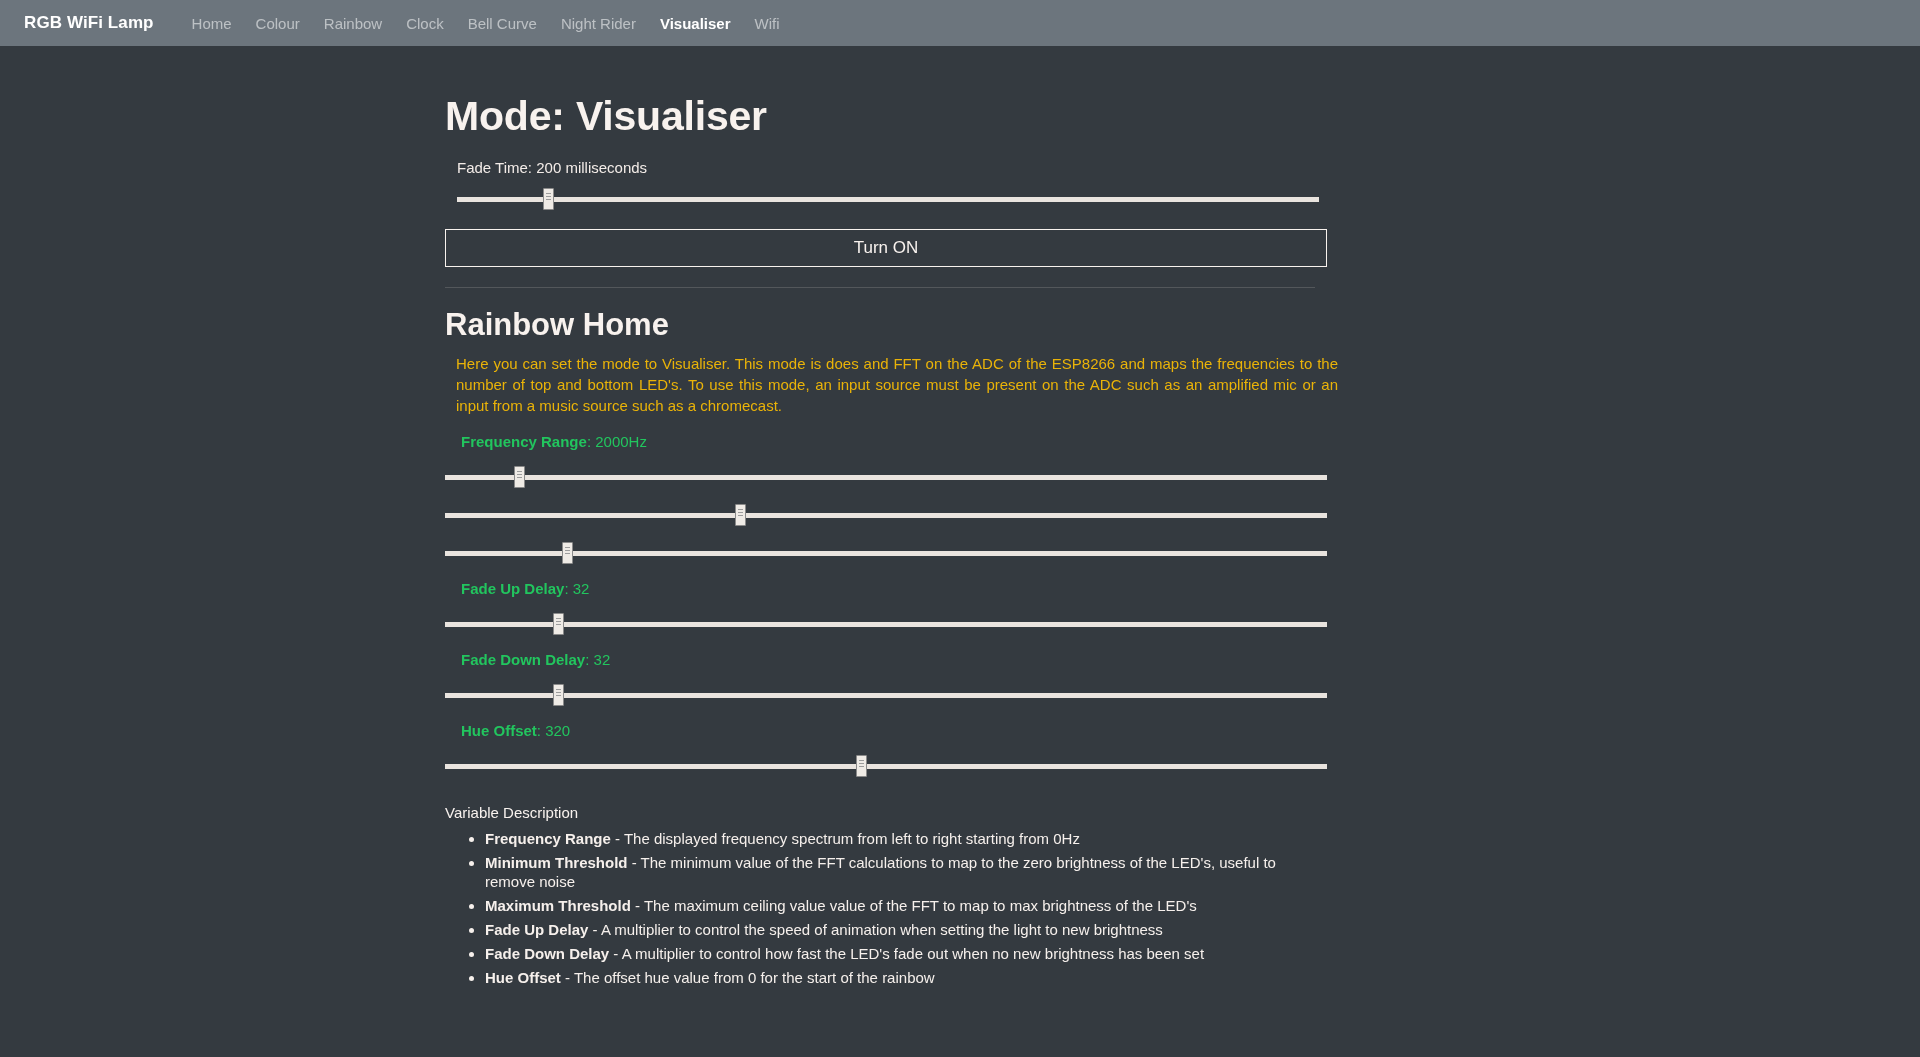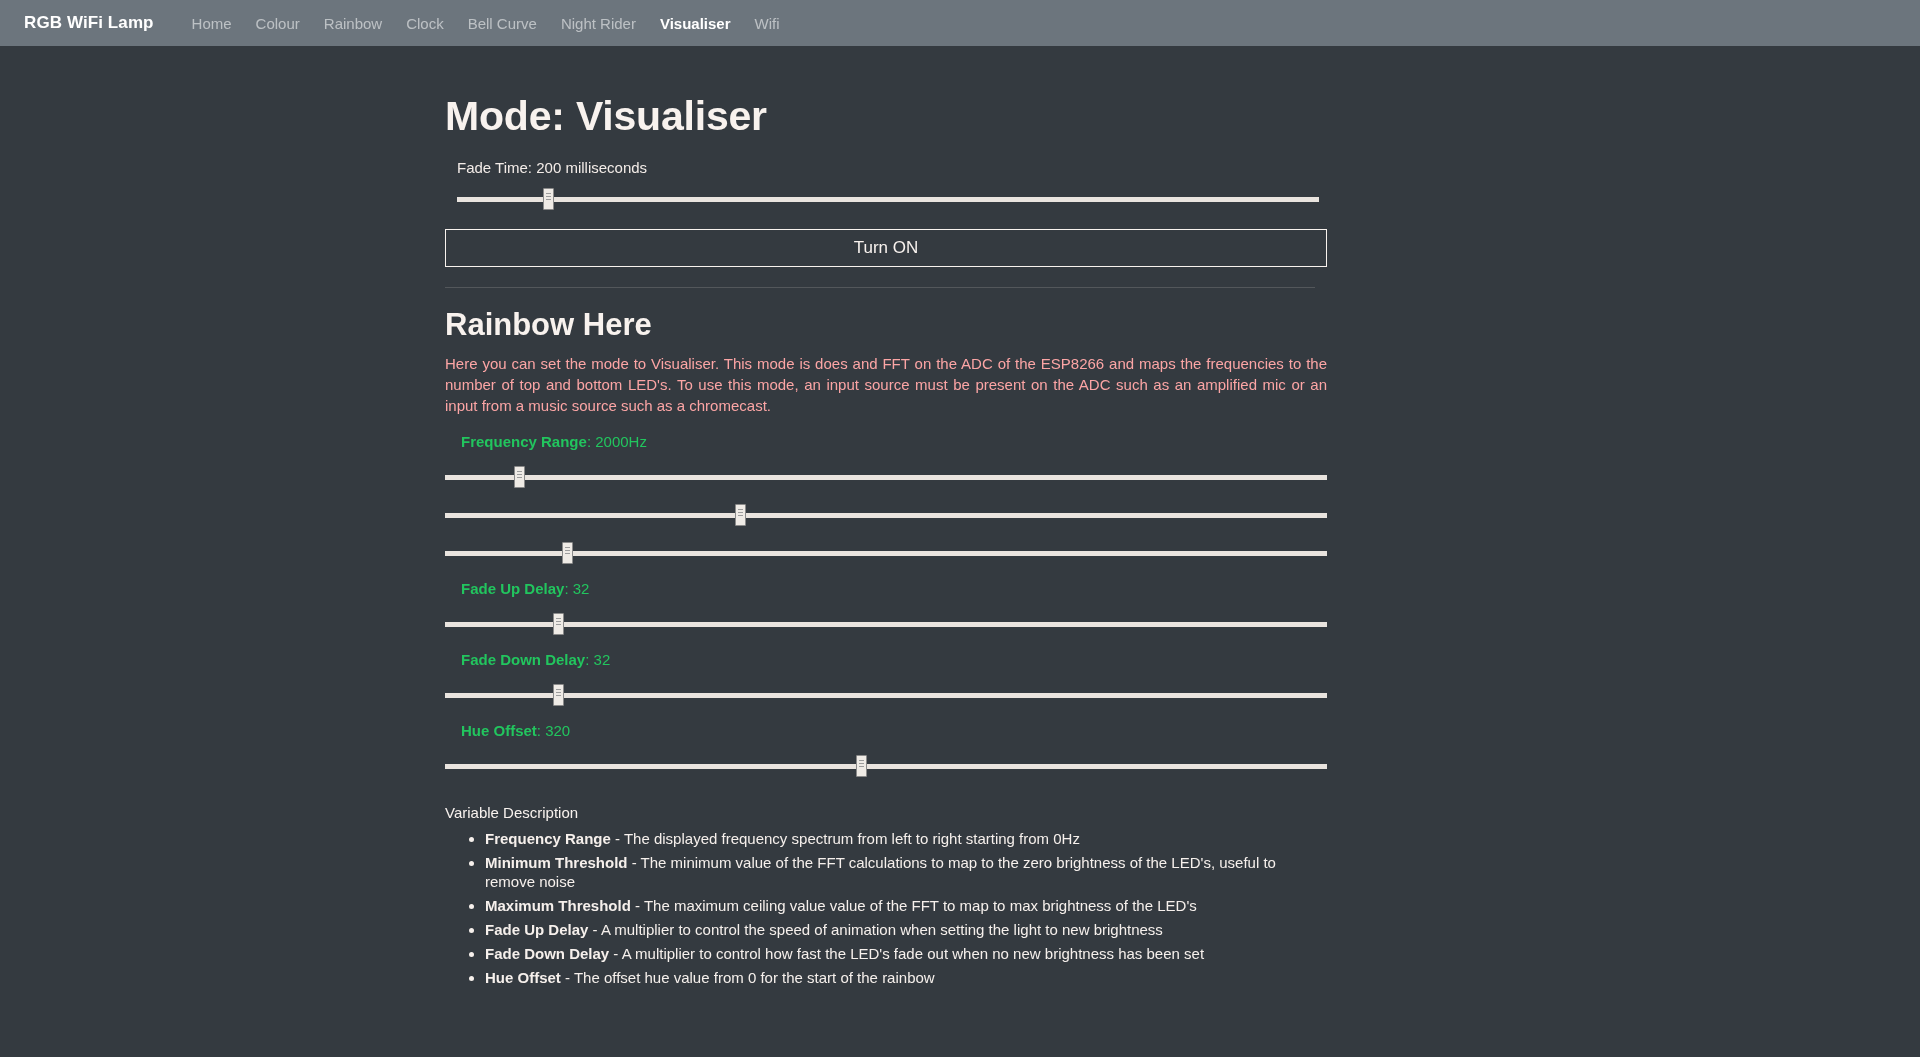--- a/index.html
+++ b/index.html
@@ -140,24 +140,24 @@
   h2.section-title {
     font-size: 31px;
     font-weight: 600;
     margin: 18px 0 0 0;
     line-height: 1.2;
   }
 
   p.section-desc {
     font-size: 15px;
     line-height: 1.38;
-    margin: 11px 0 0 0;
+    margin: 11px 0 0 11px;
     text-align: justify;
     width: 882px;
-    color: #fca5a5;
+    color: #eab308;
   }
 
   .slider-block { margin-top: 16px; }
   .slider-block .var-label {
     font-size: 15px;
     margin: 16px;
     color: #22c55e;
   }
   .var-label b { font-weight: 700; }
   .slider-block .slider-wrap { width: 882px; margin-top: 13px; }
@@ -206,21 +206,21 @@
 
     <div class="slider-wrap top">
       <div class="slider-track"></div>
       <div class="slider-thumb" id="fade-thumb" style="left: 10.5%;"></div>
     </div>
 
     <button class="btn-toggle">Turn ON</button>
 
     <hr class="divider">
 
-    <h2 class="section-title">Rainbow Here</h2>
+    <h2 class="section-title">Rainbow Home</h2>
 
     <p class="section-desc">Here you can set the mode to Visualiser. This mode is does and FFT on the ADC of the ESP8266 and maps the frequencies to the number of top and bottom LED's. To use this mode, an input source must be present on the ADC such as an amplified mic or an input from a music source such as a chromecast.</p>
 
     <div id="slider-list">
         <div class="slider-block">
           <div class="var-label"><b>Frequency Range</b>: <span>2000Hz</span></div>
           <div class="slider-wrap">
             <div class="slider-track"></div>
             <div class="slider-thumb" style="left: 8.4%;"></div>
           </div>

